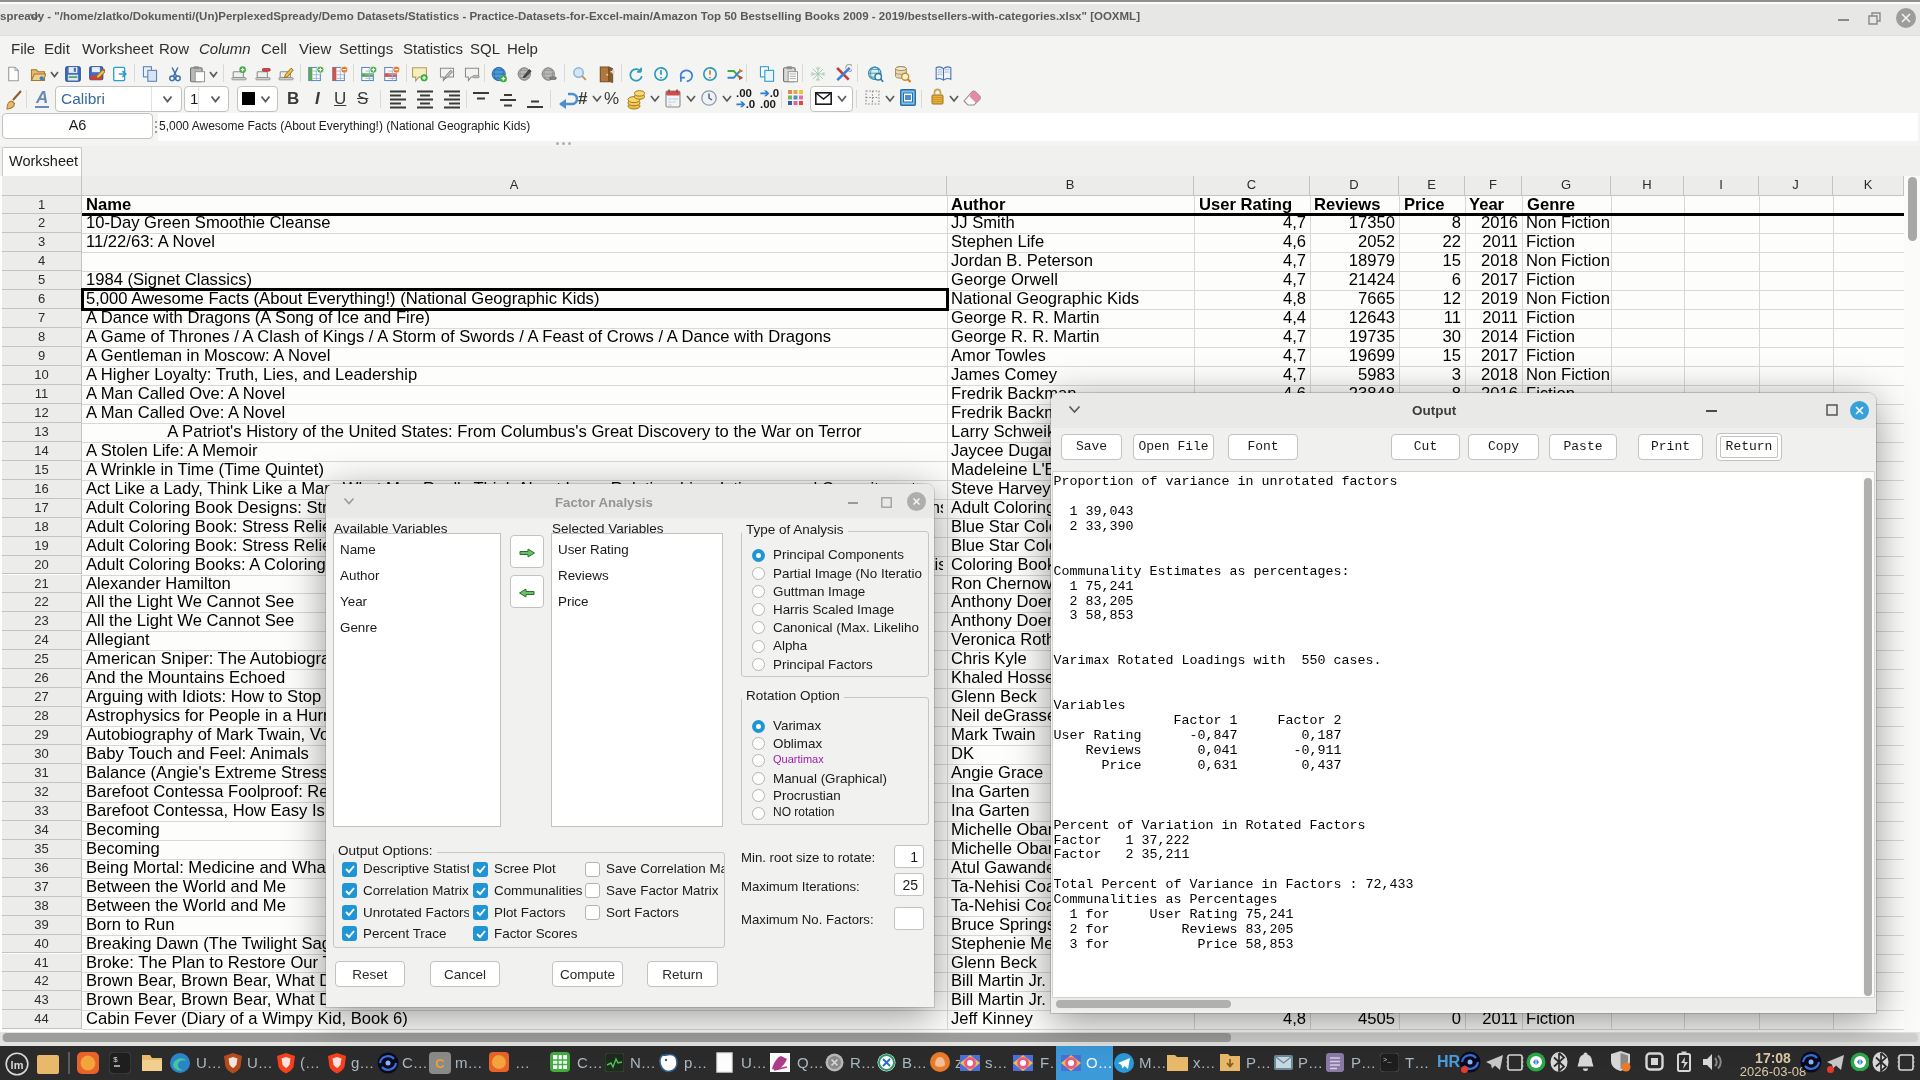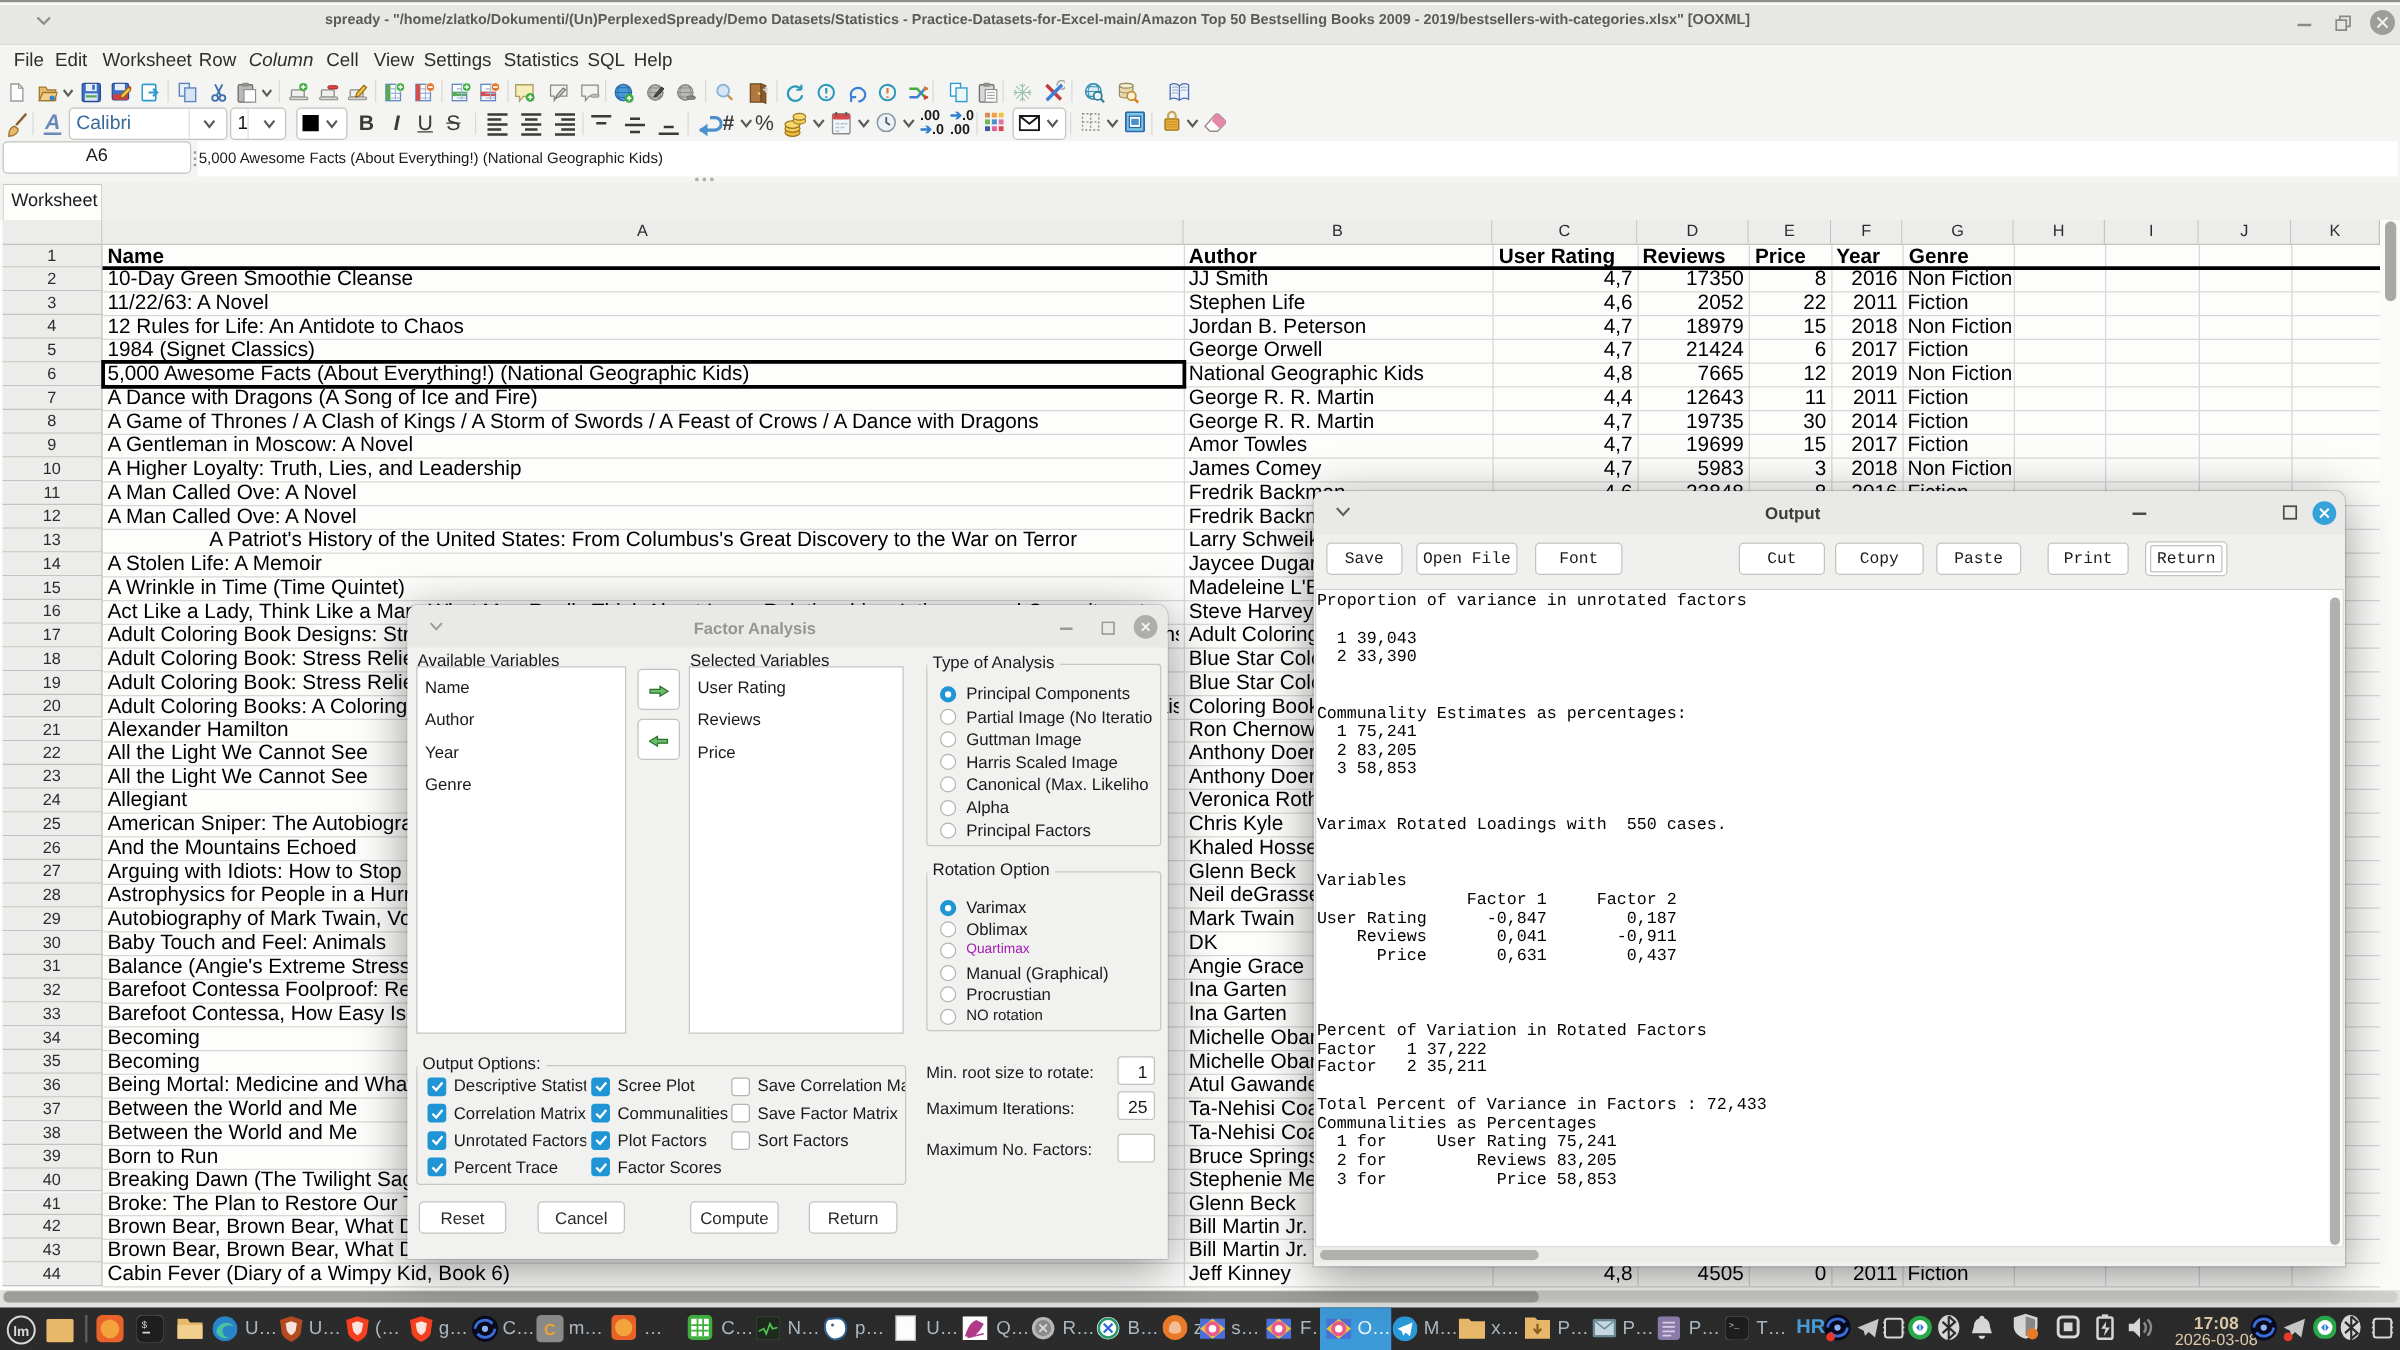--- a/index.html
+++ b/index.html
@@ -13,21 +13,21 @@
 .fbtn{font-size:13.5px;}
 </style></head><body>
 
 <div id="app">
 <div class="abs" style="left:0;top:0;width:1920px;height:2px;background:#8f8f8d;"></div>
 <div class="abs" style="left:0;top:2px;width:1920px;height:2px;background:#fdfdfc;"></div>
 <div class="abs" style="left:0;top:4px;width:1920px;height:32px;background:#e7e7e5;border-bottom:1px solid #dcdcda;"></div>
 <svg class="abs" style="left:28px;top:12px" width="14" height="10" viewBox="0 0 14 10">
       <path d="M2 2 L7 7 L12 2" stroke="#8a8a88" stroke-width="1.8" fill="none"></path>
     </svg>
-<div class="abs" style="left:0;top:10px;width:1660px;text-align:center;font-size:11.5px;font-weight:700;color:#5a5a58;">spready - "/home/zlatko/Dokumenti/(Un)PerplexedSpready/Demo Datasets/Statistics - Practice-Datasets-for-Excel-main/Amazon Top 50 Bestselling Books 2009 - 2019/bestsellers-with-categories.xlsx" [OOXML]</div>
+<div class="abs" style="left:0;top:10px;width:1660px;text-align:left;font-size:11.5px;font-weight:700;color:#5a5a58;">spready - "/home/zlatko/Dokumenti/(Un)PerplexedSpready/Demo Datasets/Statistics - Practice-Datasets-for-Excel-main/Amazon Top 50 Bestselling Books 2009 - 2019/bestsellers-with-categories.xlsx" [OOXML]</div>
 <div class="abs" style="left:1838px;top:19px;width:11px;height:2px;background:#8a8a88;"></div>
 <svg class="abs" style="left:1868px;top:12px" width="13" height="13" viewBox="0 0 13 13">
       <path d="M1 4 h8 v8 h-8 z M4 4 v-3 h8 v8 h-3" stroke="#8a8a88" stroke-width="1.4" fill="none"></path>
     </svg>
 <div class="abs" style="left:1896px;top:8px;width:20px;height:20px;border-radius:50%;background:#9d9d9b;"></div>
 <svg class="abs" style="left:1901px;top:13px" width="10" height="10" viewBox="0 0 10 10">
       <path d="M1 1 L9 9 M9 1 L1 9" stroke="#f2f2f0" stroke-width="1.6"></path>
     </svg>
 <div class="abs" style="left:11px;top:40px;font-size:15px;color:#2e2e2c;">File</div>
 <div class="abs" style="left:44px;top:40px;font-size:15px;color:#2e2e2c;">Edit</div>
@@ -512,21 +512,20 @@
 <div class="cell num" style="left:1403px;width:58px;top:38.45px;height:18.95px;line-height:18.95px;font-size:16.6px;">8</div>
 <div class="cell num" style="left:1469px;width:49px;top:38.45px;height:18.95px;line-height:18.95px;font-size:16.6px;">2016</div>
 <div class="cell" style="left:1526px;width:84px;top:38.45px;height:18.95px;line-height:18.95px;font-size:16.6px;">Non Fiction</div>
 <div class="cell" style="left:86px;width:857px;top:57.40px;height:18.95px;line-height:18.95px;font-size:16.6px;">11/22/63: A Novel</div>
 <div class="cell" style="left:951px;width:239px;top:57.40px;height:18.95px;line-height:18.95px;font-size:16.6px;">Stephen Life</div>
 <div class="cell num" style="left:1198px;width:108px;top:57.40px;height:18.95px;line-height:18.95px;font-size:16.6px;">4,6</div>
 <div class="cell num" style="left:1314px;width:81px;top:57.40px;height:18.95px;line-height:18.95px;font-size:16.6px;">2052</div>
 <div class="cell num" style="left:1403px;width:58px;top:57.40px;height:18.95px;line-height:18.95px;font-size:16.6px;">22</div>
 <div class="cell num" style="left:1469px;width:49px;top:57.40px;height:18.95px;line-height:18.95px;font-size:16.6px;">2011</div>
 <div class="cell" style="left:1526px;width:84px;top:57.40px;height:18.95px;line-height:18.95px;font-size:16.6px;">Fiction</div>
-<div class="cell" style="left:86px;width:857px;top:76.35px;height:18.95px;line-height:18.95px;font-size:16.6px;">12 Rules for Life: An Antidote to Chaos</div>
 <div class="cell" style="left:951px;width:239px;top:76.35px;height:18.95px;line-height:18.95px;font-size:16.6px;">Jordan B. Peterson</div>
 <div class="cell num" style="left:1198px;width:108px;top:76.35px;height:18.95px;line-height:18.95px;font-size:16.6px;">4,7</div>
 <div class="cell num" style="left:1314px;width:81px;top:76.35px;height:18.95px;line-height:18.95px;font-size:16.6px;">18979</div>
 <div class="cell num" style="left:1403px;width:58px;top:76.35px;height:18.95px;line-height:18.95px;font-size:16.6px;">15</div>
 <div class="cell num" style="left:1469px;width:49px;top:76.35px;height:18.95px;line-height:18.95px;font-size:16.6px;">2018</div>
 <div class="cell" style="left:1526px;width:84px;top:76.35px;height:18.95px;line-height:18.95px;font-size:16.6px;">Non Fiction</div>
 <div class="cell" style="left:86px;width:857px;top:95.30px;height:18.95px;line-height:18.95px;font-size:16.6px;">1984 (Signet Classics)</div>
 <div class="cell" style="left:951px;width:239px;top:95.30px;height:18.95px;line-height:18.95px;font-size:16.6px;">George Orwell</div>
 <div class="cell num" style="left:1198px;width:108px;top:95.30px;height:18.95px;line-height:18.95px;font-size:16.6px;">4,7</div>
 <div class="cell num" style="left:1314px;width:81px;top:95.30px;height:18.95px;line-height:18.95px;font-size:16.6px;">21424</div>

